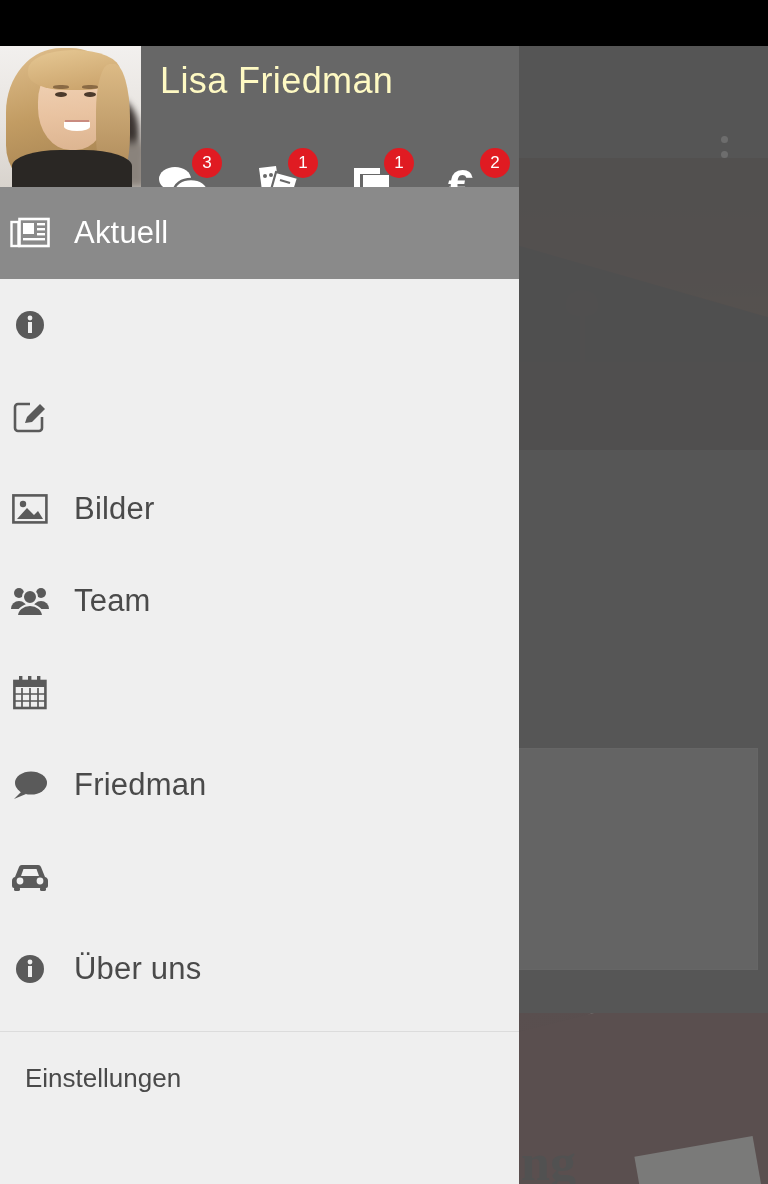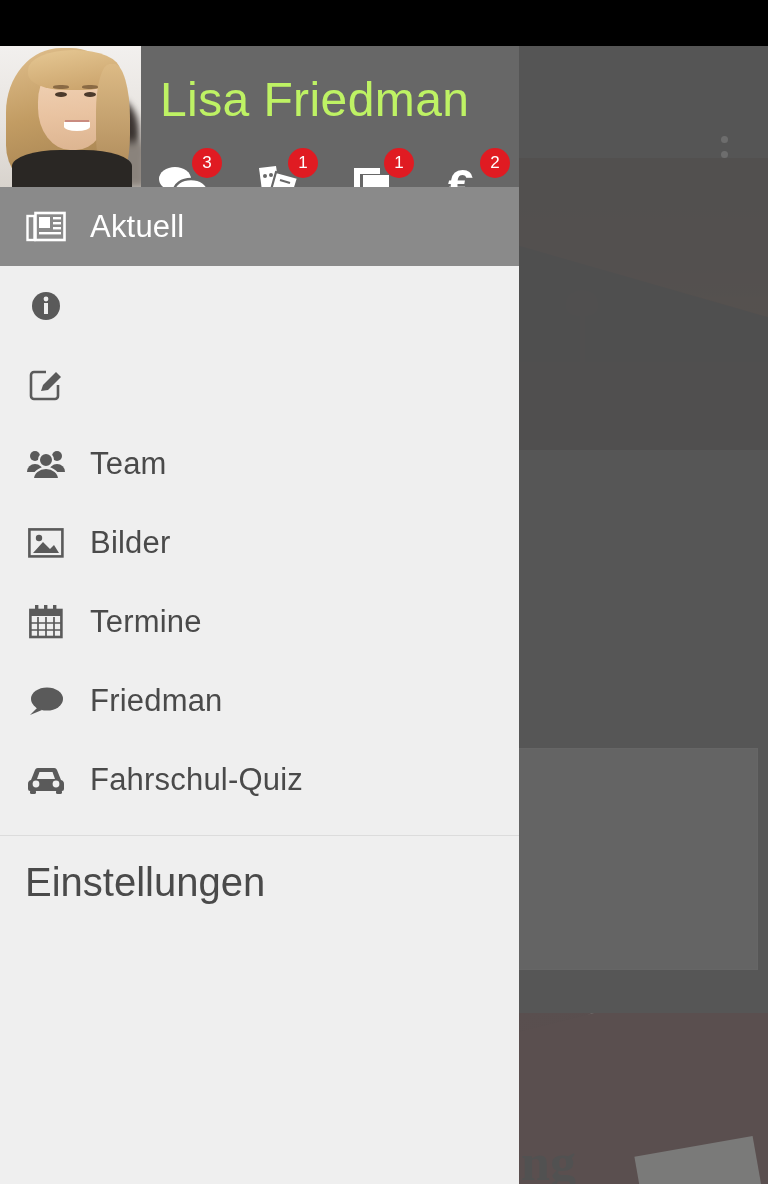--- a/index.html
+++ b/index.html
@@ -69,38 +69,38 @@
     background:linear-gradient(180deg,#dcba85 0%,#ab8757 100%);}
   .avatar .eyeL{position:absolute;left:55px;top:46px;width:12px;height:5px;border-radius:50%;background:#4b3a2c;}
   .avatar .eyeR{position:absolute;left:84px;top:46px;width:12px;height:5px;border-radius:50%;background:#4b3a2c;}
   .avatar .browL{position:absolute;left:53px;top:39px;width:16px;height:4px;border-radius:40%;background:#8a6a44;}
   .avatar .browR{position:absolute;left:82px;top:39px;width:16px;height:4px;border-radius:40%;background:#8a6a44;}
   .avatar .mouth{position:absolute;left:64px;top:76px;width:26px;height:9px;border-radius:0 0 50% 50%;
     background:#fff;box-shadow:0 -3px 0 -1px #c98b80;}
   .avatar .body{position:absolute;left:12px;top:104px;width:120px;height:40px;background:#2a2724;
     border-radius:40% 40% 0 0;}
 
-  .drawer-name{position:absolute;left:160px;top:26px;font-size:48px;color:#bef264;letter-spacing:.4px;}
+  .drawer-name{position:absolute;left:160px;top:14px;font-size:36px;color:#fef9c3;letter-spacing:.4px;}
   .badges{position:absolute;left:158px;top:112px;display:flex;gap:44px;align-items:flex-end;}
   .badge-item{position:relative;width:52px;height:50px;}
   .badge-item svg{position:absolute;left:0;bottom:0;}
   .badge-count{position:absolute;right:-12px;top:-10px;min-width:30px;height:30px;border-radius:50%;
     background:#e01b22;color:#fff;font-size:17px;line-height:30px;text-align:center;box-sizing:border-box;padding:0 4px;}
 
   
   .drawer-list{position:relative;width:519px;}
-  .item{position:relative;display:flex;align-items:center;height:79px;box-sizing:border-box;padding-left:24px;}
+  .item{position:relative;display:flex;align-items:center;height:92px;box-sizing:border-box;padding-left:8px;}
   .item.selected{background:#8a8a8a;}
   .item .ico{width:44px;height:44px;display:flex;align-items:center;justify-content:center;flex:0 0 44px;}
   .item .lbl{margin-left:22px;font-size:31px;color:#4a4a4a;letter-spacing:.2px;}
   .item.selected .lbl{color:#ffffff;}
 
   .divider{height:1px;background:#dcdcdc;margin-top:16px;}
   .settings{display:flex;align-items:center;height:92px;padding-left:25px;box-sizing:border-box;}
-  .settings .lbl{font-size:40px;color:#4a4a4a;}
+  .settings .lbl{font-size:26px;color:#4a4a4a;}
 </style>
 </head>
 <body>
 
 <div class="screen">
 
   <div class="app">
     <div class="toolbar">
       <div class="overflow-btn">
         <i></i>
@@ -231,58 +231,57 @@
         <span class="ico">
           <svg width="36" height="36" viewBox="0 0 36 36">
             <path d="M30 18 V29 a3 3 0 0 1 -3 3 H6 a3 3 0 0 1 -3 -3 V8 a3 3 0 0 1 3 -3 H18" fill="none" stroke="#5a5a5a" stroke-width="2.6"></path>
             <path d="M13 24 L15 18 L28 5 L33 10 L20 23 Z" fill="#5a5a5a"></path>
           </svg>
         </span>
       </div>
 
       <div class="item">
         <span class="ico">
+          <svg width="36" height="30" viewBox="0 0 36 30">
+            <rect x="1.4" y="1.4" width="33" height="27" fill="none" stroke="#5a5a5a" stroke-width="2.6"></rect>
+            <circle cx="11" cy="10" r="3.2" fill="#5a5a5a"></circle>
+            <path d="M5 25 L15 14 L22 21 L26 17 L31 25 Z" fill="#5a5a5a"></path>
+          </svg>
+        </span>
+        <span class="lbl">Bilder</span>
+      </div>
+
+      <div class="item">
+        <span class="ico">
           <svg width="38" height="32" viewBox="0 0 38 32">
             <circle cx="8" cy="8" r="5" fill="#5a5a5a"></circle>
             <circle cx="30" cy="8" r="5" fill="#5a5a5a"></circle>
             <path d="M0 24 a8 8 0 0 1 16 0 Z" fill="#5a5a5a"></path>
             <path d="M22 24 a8 8 0 0 1 16 0 Z" fill="#5a5a5a"></path>
             <circle cx="19" cy="12" r="7" fill="#5a5a5a" stroke="#efefef" stroke-width="2"></circle>
             <path d="M6 31 a13 11 0 0 1 26 0 Z" fill="#5a5a5a" stroke="#efefef" stroke-width="2"></path>
           </svg>
         </span>
         <span class="lbl">Team</span>
-      </div>
-
-      <div class="item">
-        <span class="ico">
-          <svg width="36" height="30" viewBox="0 0 36 30">
-            <rect x="1.4" y="1.4" width="33" height="27" fill="none" stroke="#5a5a5a" stroke-width="2.6"></rect>
-            <circle cx="11" cy="10" r="3.2" fill="#5a5a5a"></circle>
-            <path d="M5 25 L15 14 L22 21 L26 17 L31 25 Z" fill="#5a5a5a"></path>
-          </svg>
-        </span>
-        <span class="lbl">Bilder</span>
       </div>
 
       <div class="item">
         <span class="ico">
           <svg width="34" height="34" viewBox="0 0 34 34">
             <rect x="1.4" y="5" width="31" height="27" fill="none" stroke="#5a5a5a" stroke-width="2.6"></rect>
             <rect x="1.4" y="5" width="31" height="6" fill="#5a5a5a"></rect>
             <rect x="6" y="0" width="3.4" height="7" fill="#5a5a5a"></rect>
             <rect x="15" y="0" width="3.4" height="7" fill="#5a5a5a"></rect>
             <rect x="24" y="0" width="3.4" height="7" fill="#5a5a5a"></rect>
             <g stroke="#5a5a5a" stroke-width="1.7">
               <path d="M9 12 V32 M17 12 V32 M25 12 V32"></path>
               <path d="M2 18 H32 M2 25 H32"></path>
             </g>
           </svg>
         </span>
-        <span class="lbl">Termine</span>
       </div>
 
       <div class="item">
         <span class="ico">
           <svg width="36" height="30" viewBox="0 0 36 30">
             <ellipse cx="19" cy="13" rx="16" ry="11.5" fill="#5a5a5a"></ellipse>
             <path d="M10 21 L2 29 L14 24 Z" fill="#5a5a5a"></path>
           </svg>
         </span>
         <span class="lbl">Friedman</span>
@@ -292,23 +291,32 @@
         <span class="ico">
           <svg width="38" height="28" viewBox="0 0 38 28">
             <path d="M4 14 L8 4 a3 3 0 0 1 3 -2 H27 a3 3 0 0 1 3 2 L34 14 a4 4 0 0 1 3 4 V23 a2 2 0 0 1 -2 2 H3 a2 2 0 0 1 -2 -2 V18 a4 4 0 0 1 3 -4 Z" fill="#5a5a5a"></path>
             <path d="M10 13 L12.5 6 H25.5 L28 13 Z" fill="#efefef"></path>
             <circle cx="9" cy="18" r="3.4" fill="#efefef"></circle>
             <circle cx="29" cy="18" r="3.4" fill="#efefef"></circle>
             <rect x="3" y="24" width="6" height="4" rx="1.6" fill="#5a5a5a"></rect>
             <rect x="29" y="24" width="6" height="4" rx="1.6" fill="#5a5a5a"></rect>
           </svg>
         </span>
-        <span class="lbl">Fahrschul-Quiz</span>
-      </div>
-
+      </div>
+
+      <div class="item">
+        <span class="ico">
+          <svg width="32" height="32" viewBox="0 0 32 32">
+            <circle cx="16" cy="16" r="14" fill="#5a5a5a"></circle>
+            <rect x="14" y="13" width="4" height="11" fill="#efefef"></rect>
+            <circle cx="16" cy="9" r="2.4" fill="#efefef"></circle>
+          </svg>
+        </span>
+        <span class="lbl">Über uns</span>
+      </div>
 
       <div class="divider"></div>
 
       <div class="settings">
         <span class="lbl">Einstellungen</span>
       </div>
 
     </div>
   </div>
 

